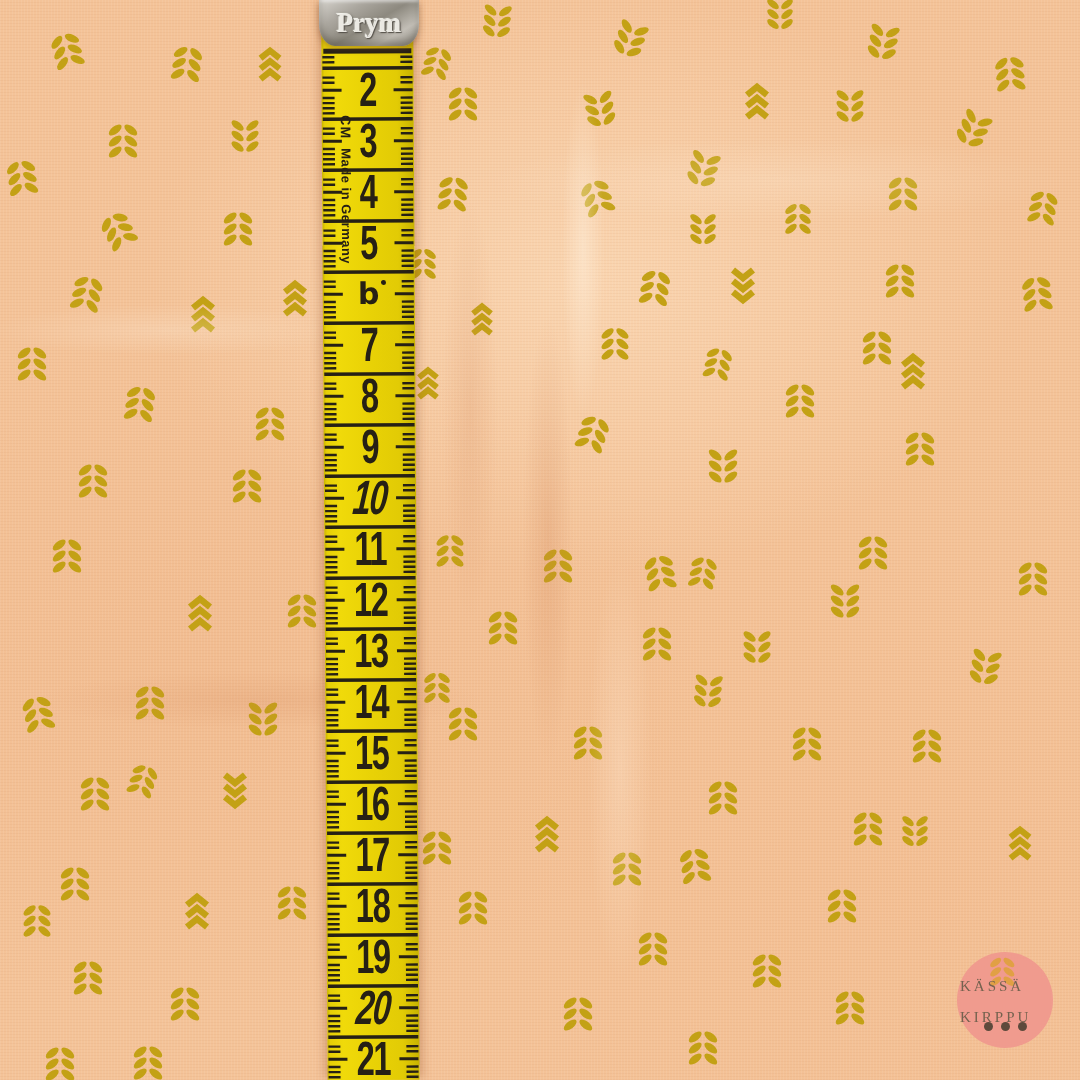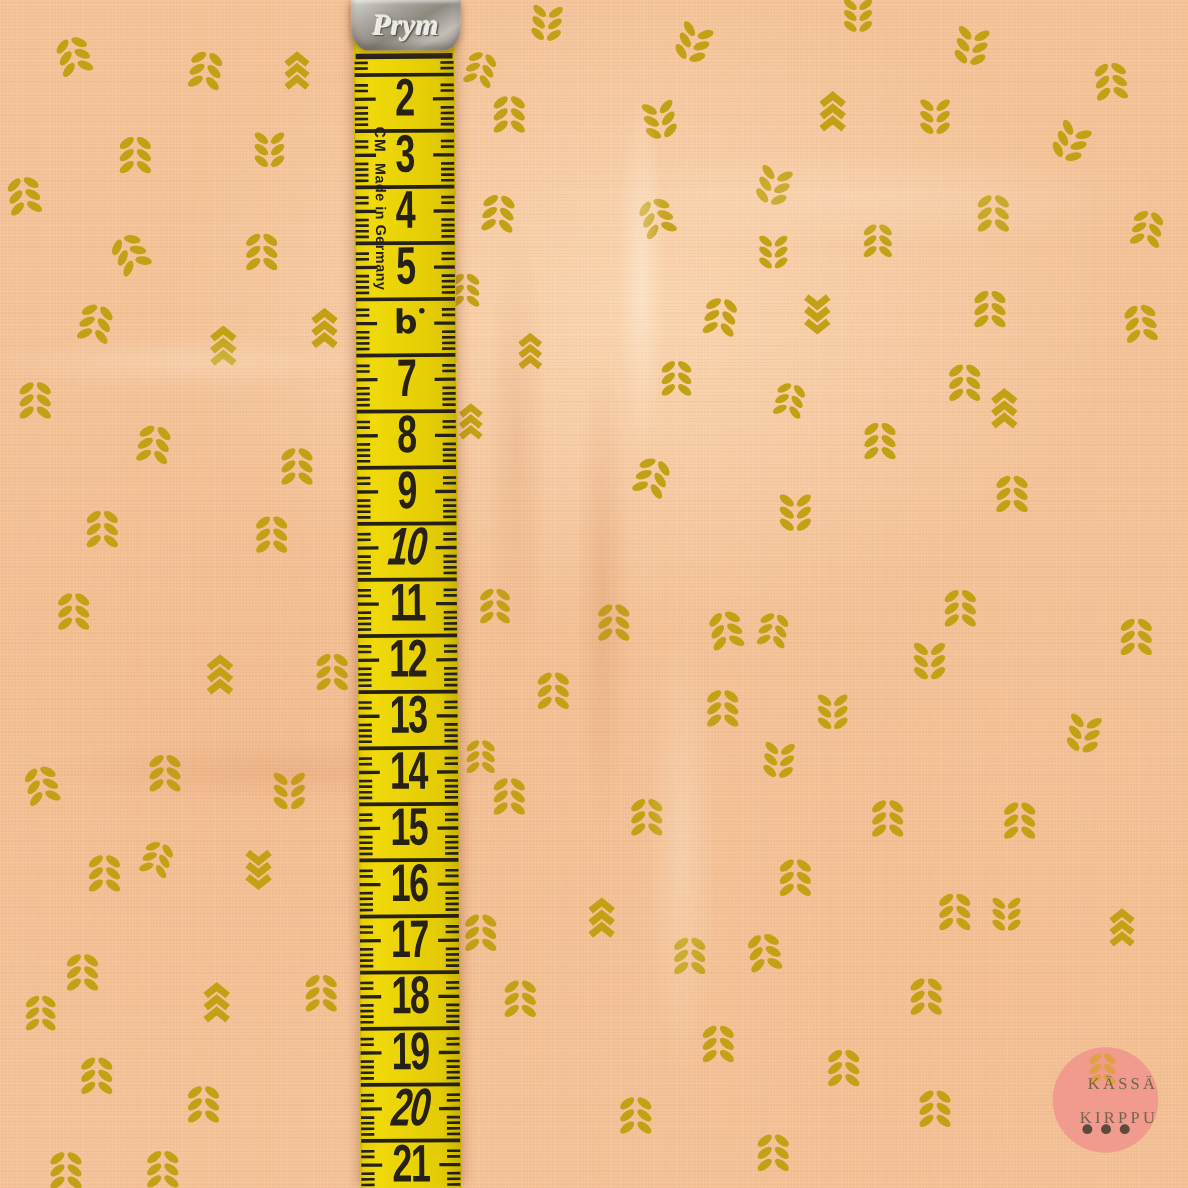--- a/index.html
+++ b/index.html
@@ -70,32 +70,32 @@
   }
   
   .clip{
     position:absolute;left:319px;top:0;width:100px;height:46px;z-index:5;
     background:linear-gradient(150deg,#d6d3cd 0%,#aaa69e 28%,#8d897f 52%,#c2beb6 76%,#928e86 100%);
     border-radius:0 0 16px 16px / 0 0 22px 22px;
     box-shadow:0 3px 6px rgba(120,70,40,.45), inset 0 -5px 7px rgba(60,55,45,.38), inset 0 2px 3px rgba(255,255,255,.55);
     display:flex;align-items:center;justify-content:center;
   }
   .clip .brand{
-    font-family:"Liberation Serif",serif;font-style:italic;font-weight:bold;font-size:27px;
+    font-family:"Liberation Serif",serif;font-weight:bold;font-size:27px;
     color:#ebe9e3;letter-spacing:0;
     text-shadow:1px 1px 1px #55514a, -1px -1px 1px #fbfbf5, 0 0 3px rgba(80,75,65,.55);
   }
   
   .wm{
     position:absolute;left:957px;top:952px;width:96px;height:96px;z-index:6;
     border-radius:50%;background:var(--wmcircle,rgba(240,155,142,.95));
   }
   .wm .wheat{position:absolute;left:50%;top:2px;transform:translateX(-58%);}
   .wm .wline{
-    position:absolute;width:100%;text-align:right;
+    position:absolute;width:100%;text-align:left;
     font-family:"Liberation Serif",serif;color:var(--wmtext,#75624f);
     font-size:15px;letter-spacing:3px;text-indent:3px;line-height:1;
   }
   .wm .l1{top:27px;}
   .wm .l2{top:58px;}
   .wm .dots{position:absolute;top:70px;width:100%;display:flex;justify-content:center;gap:8px;}
   .wm .dot{width:9px;height:9px;border-radius:50%;background:var(--wmdots,#5d4a3c);}
 </style>
 </head>
 <body style="--fabric: #f4c398; --motif: #c3a115; --tape: #e9d206; --ink: #262015; --wmcircle: #f09b8e; --wmtext: #75624f; --wmdots: #5d4a3c;">

